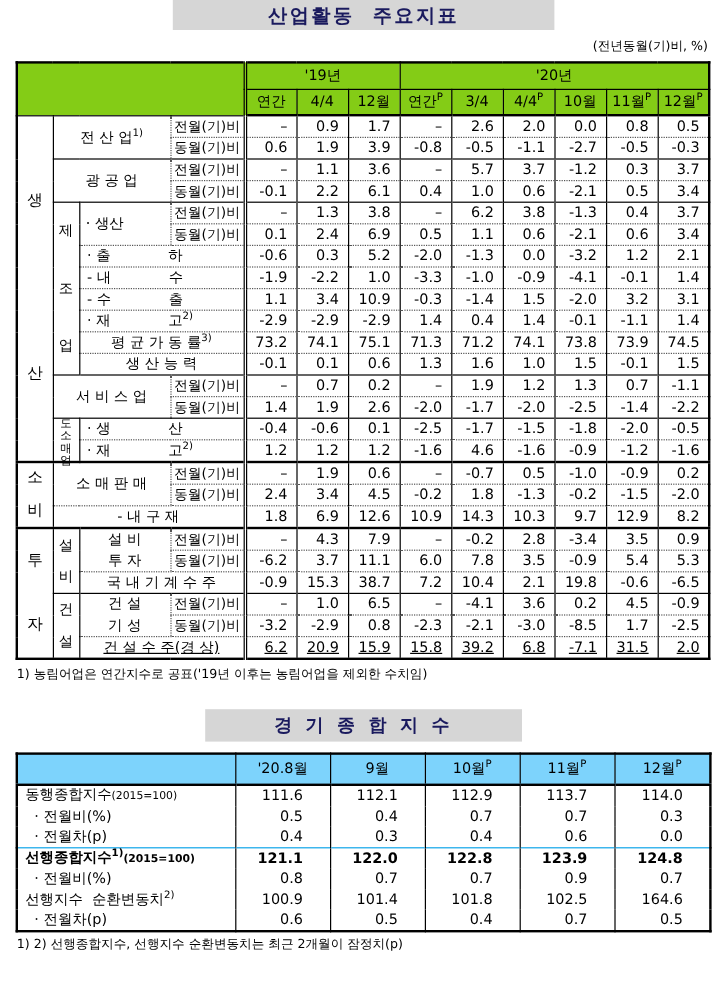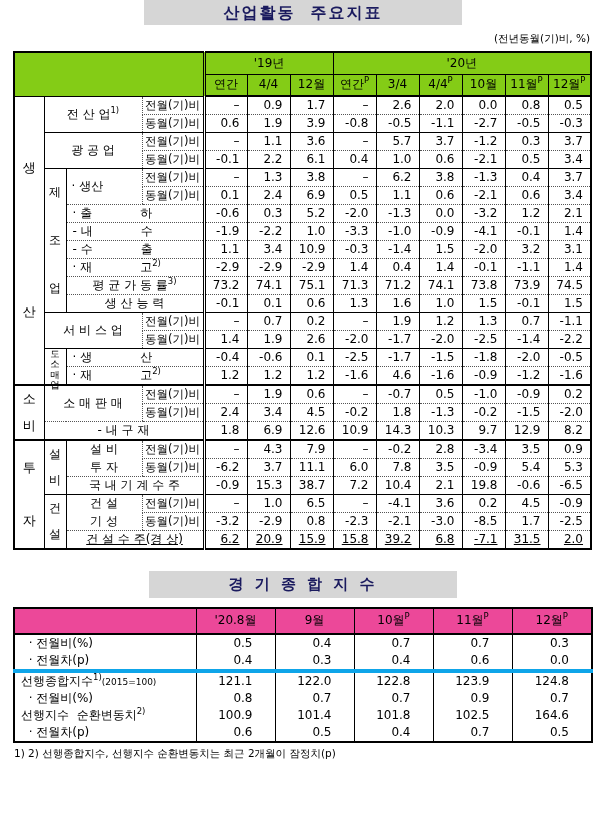--- a/index.html
+++ b/index.html
@@ -6,21 +6,21 @@
   body{
     width:606px;height:823px;background:#ffffff;position:relative;
     font-family:"DejaVu Sans","Liberation Sans",sans-serif;color:#000;
     -webkit-font-smoothing:none;
   }
   .title-strip{
     margin:0 auto;background:#d6d6d6;color:#1a1a5e;font-weight:bold;
     text-align:center;white-space:pre;
   }
   .title1{width:318px;height:25px;line-height:25px;font-size:16px;letter-spacing:2px;}
-  .title2{width:308px;height:27px;line-height:27px;font-size:15px;letter-spacing:3px;margin-top:21px;}
+  .title2{width:264px;height:27px;line-height:27px;font-size:15px;letter-spacing:3px;margin-top:21px;}
   .unit-note{text-align:right;margin:7px 16px 5px 0;font-size:10.5px;padding-left:40px;}
   table{border-collapse:collapse;table-layout:fixed;}
   .t1,.t2{margin-left:13px;width:578px;border:2px solid #000;font-size:12px;}
   th,td{padding:0;line-height:1.1;font-weight:normal;vertical-align:middle;}
   
   .t1 thead th{background:#84cc16;border-left:1px solid #000;}
   .t1 thead tr:first-child th{height:21px;border-bottom:1px solid #000;}
   .t1 thead tr:last-child th{height:20px;border-bottom:2px solid #000;}
   .t1 thead .blank{border-right:3px double #000;border-bottom:2px solid #000;}
   .t1 tbody td{height:17px;border-bottom:1px dotted #555;}
@@ -39,25 +39,25 @@
   .t1 .lft{text-align:left;padding-left:5px;}
   .t1 .spread{text-align:left;padding-left:6px;white-space:pre;}
   .t1 .ctr{text-align:center;white-space:pre;}
   .vtd{position:relative;}
   .vwrap{position:absolute;top:0;left:0;right:0;bottom:0;display:flex;flex-direction:column;justify-content:space-around;align-items:center;}
   
   .fn{margin:6px 0 0 14px;font-size:10.5px;line-height:1.3;}
   .fn2{margin-top:4px;}
   
   .t2{margin-top:9px;}
-  .t2 thead th{background:#ec4899;height:24px;border-left:1px solid #000;border-bottom:2px solid #000;text-align:center;}
+  .t2 thead th{background:#7dd3fc;height:24px;border-left:1px solid #000;border-bottom:2px solid #000;text-align:center;}
   .t2 tbody td{height:17px;}
   .t2 .val{border-left:1px solid #000;text-align:right;padding-right:22px;}
   .t2 .lbl{text-align:left;padding-left:6px;white-space:pre;}
-  .t2 tr.ts > td{border-top:4px solid #0ea5e9;}
+  .t2 tr.ts > td{border-top:1px solid #0ea5e9;font-weight:bold;}
   sup{font-size:8.5px;line-height:0;vertical-align:super;}
   .subsm{font-size:9px;}
 </style>
 </head>
 <body>
 
 <div class="title-strip title1">산업활동  주요지표</div>
 
 <div class="unit-note">(전년동월(기)비, %)</div>
 
@@ -447,20 +447,21 @@
         <td class="val"><span>39.2</span></td>
         <td class="val"><span>6.8</span></td>
         <td class="val"><span>-7.1</span></td>
         <td class="val"><span>31.5</span></td>
         <td class="val"><span>2.0</span></td>
       </tr>
     </tbody>
 </table>
 
 <div class="fn">
+  <div>1) 농림어업은 연간지수로 공표('19년 이후는 농림어업을 제외한 수치임)</div>
 </div>
 
 <div class="title-strip title2">경 기 종 합 지 수</div>
 
 <table class="t2">
   <colgroup>
     <col style="width:182px">
       <col style="width:79px">
       <col style="width:79px">
     <col style="width:79px">
@@ -472,20 +473,28 @@
         <th class="blank"><span></span></th>
         <th><span>'20.8월</span></th>
         <th><span>9월</span></th>
         <th><span>10월</span><sup>P</sup></th>
         <th><span>11월</span><sup>P</sup></th>
         <th><span>12월</span><sup>P</sup></th>
       </tr>
     </thead>
   <tbody>
       <tr>
+        <td class="lbl"><span>동행종합지수</span><span class="subsm">(2015=100)</span></td>
+        <td class="val"><span>111.6</span></td>
+        <td class="val"><span>112.1</span></td>
+        <td class="val"><span>112.9</span></td>
+        <td class="val"><span>113.7</span></td>
+        <td class="val"><span>114.0</span></td>
+      </tr>
+      <tr>
         <td class="lbl"><span>  · 전월비(%)</span></td>
         <td class="val"><span>0.5</span></td>
         <td class="val"><span>0.4</span></td>
         <td class="val"><span>0.7</span></td>
         <td class="val"><span>0.7</span></td>
         <td class="val"><span>0.3</span></td>
       </tr>
       <tr>
         <td class="lbl"><span>  · 전월차(p)</span></td>
         <td class="val"><span>0.4</span></td>

